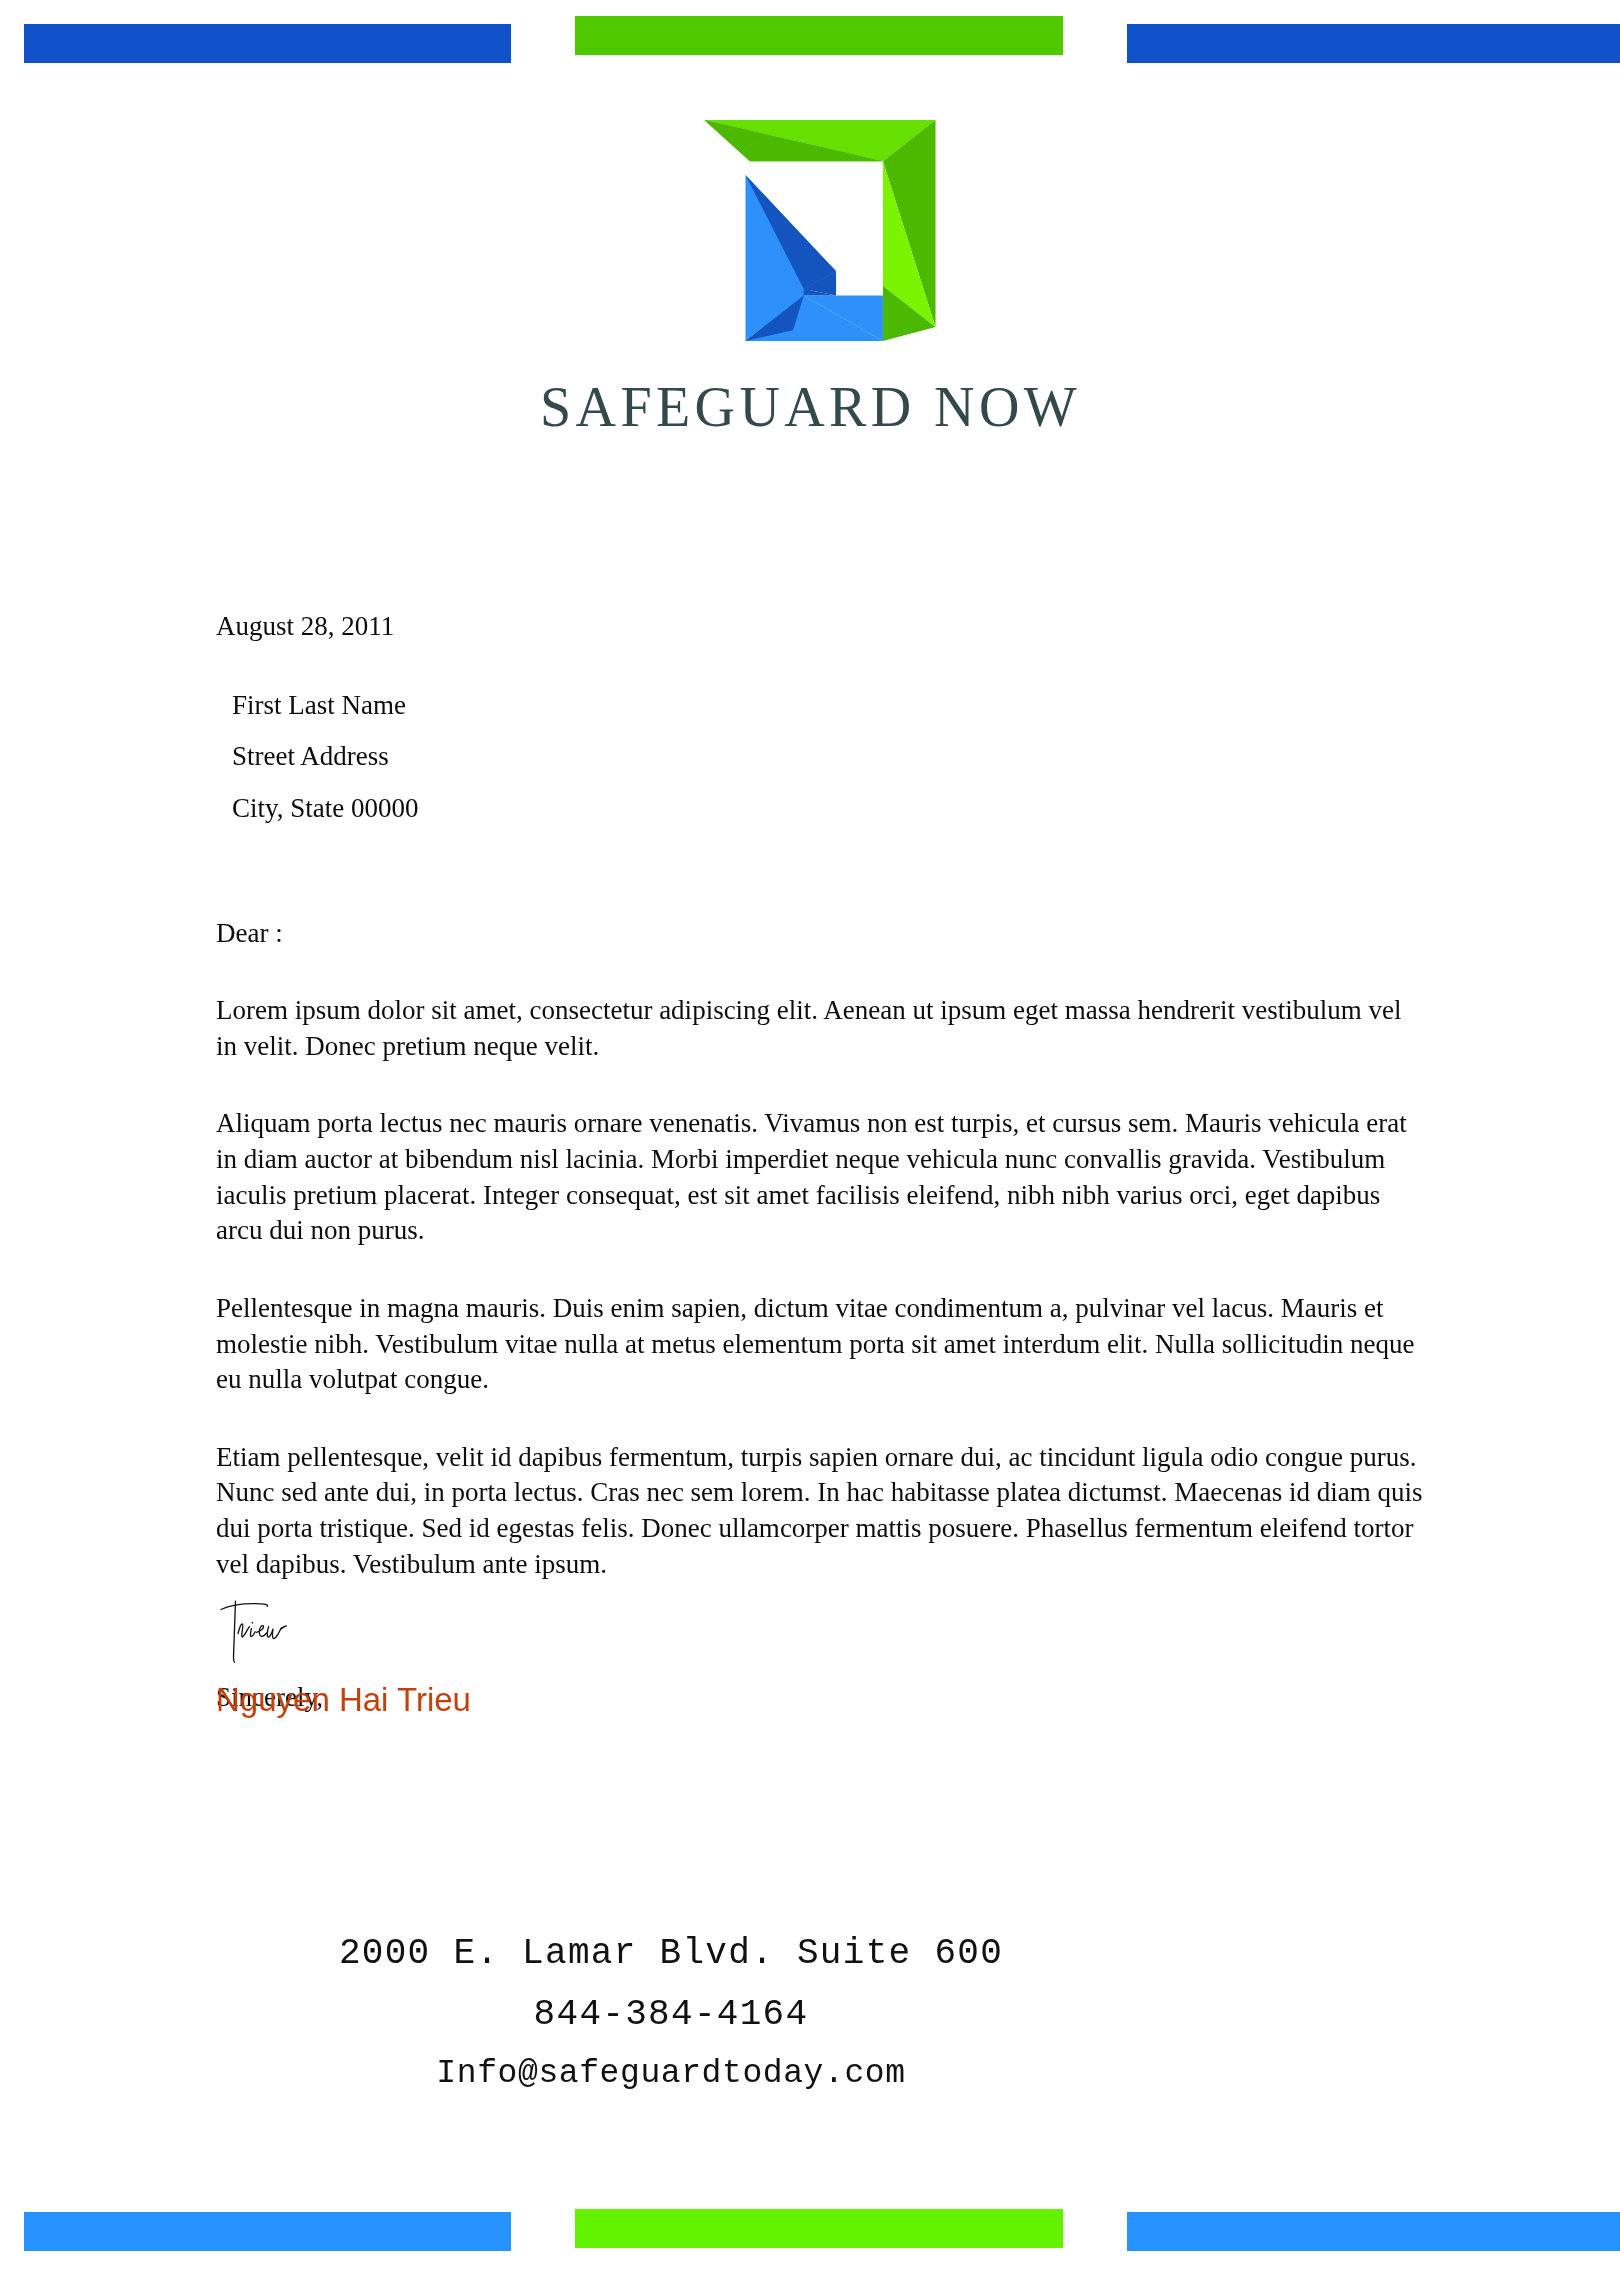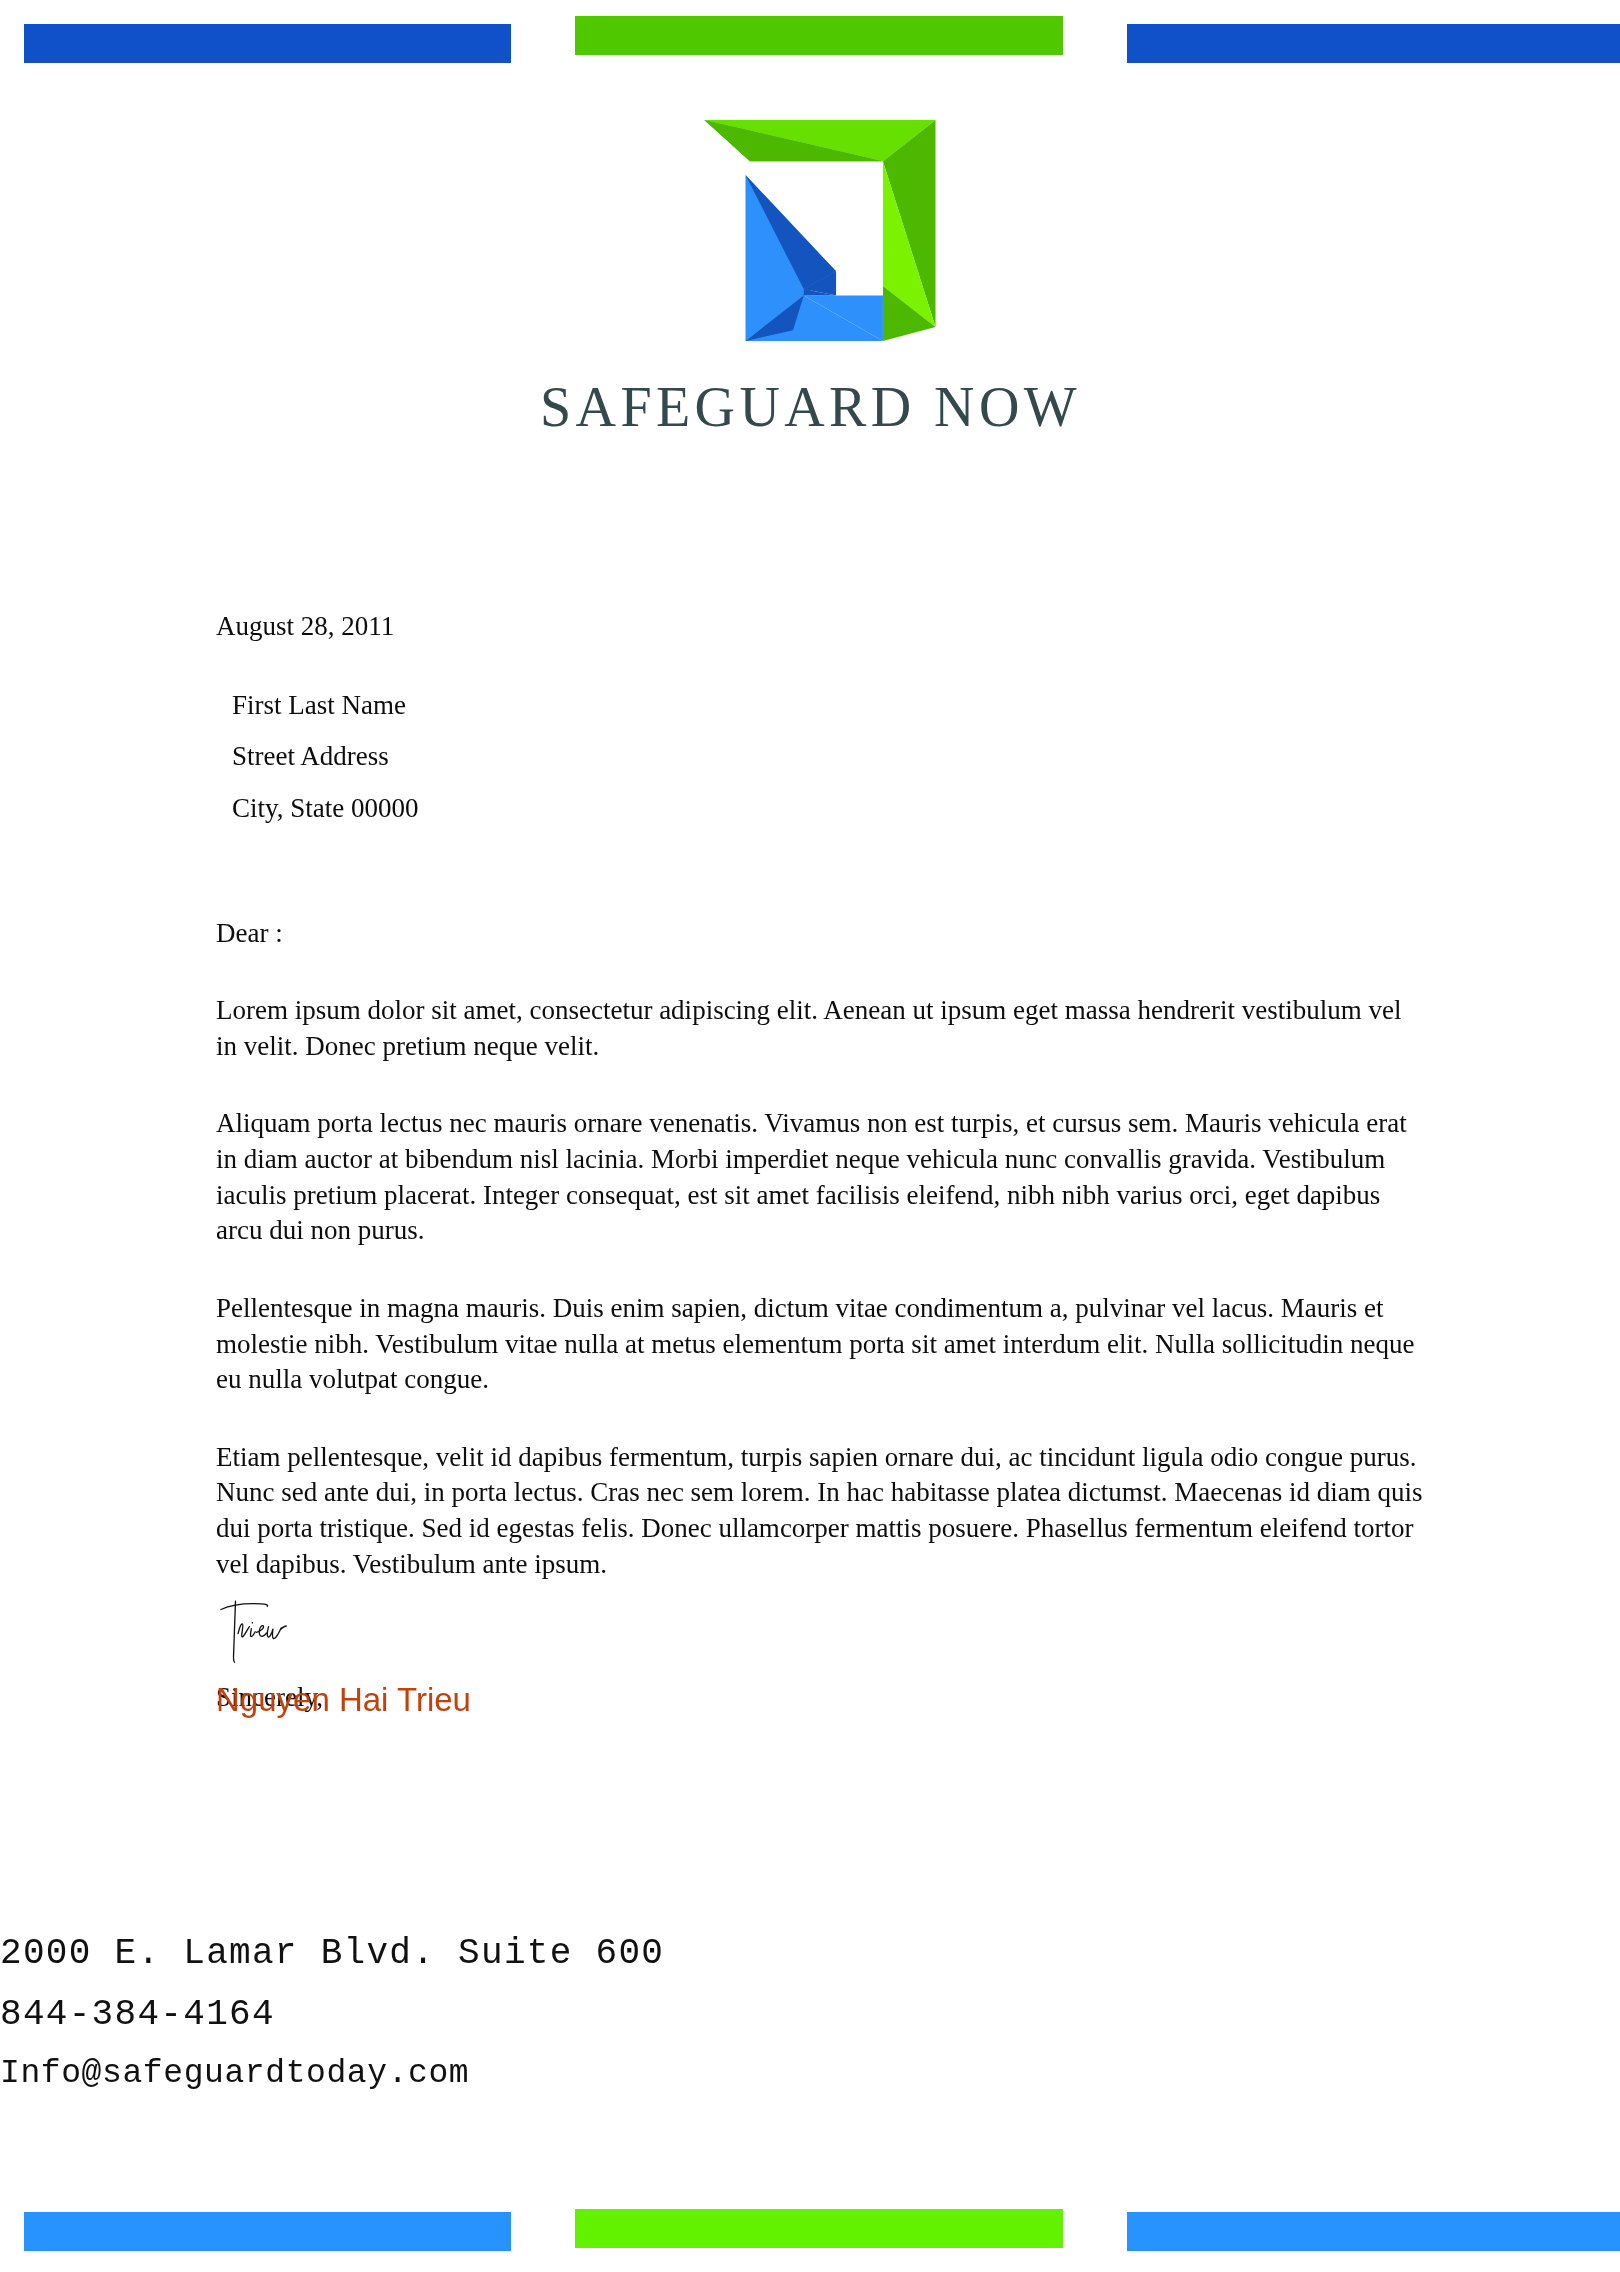--- a/index.html
+++ b/index.html
@@ -108,21 +108,21 @@
     color: #c2410c;
     white-space: nowrap;
   }
 
   
   .footer {
     position: absolute;
     left: 0;
     top: 1931px;
     width: 1342px;
-    text-align: left;
+    text-align: center;
     font-family: "Liberation Mono", "DejaVu Sans Mono", monospace;
     color: #111111;
   }
   .footer-line { margin: 0 0 14px 0; line-height: 1.3; white-space: nowrap; }
   .footer-addr  { font-size: 36px; letter-spacing: 1.3px; }
   .footer-phone { font-size: 36px; letter-spacing: 1.3px; }
   .footer-web   { font-size: 33px; letter-spacing: 0.6px; }
   .footer-email { font-size: 33px; letter-spacing: 0.6px; }
 </style>
 </head>

